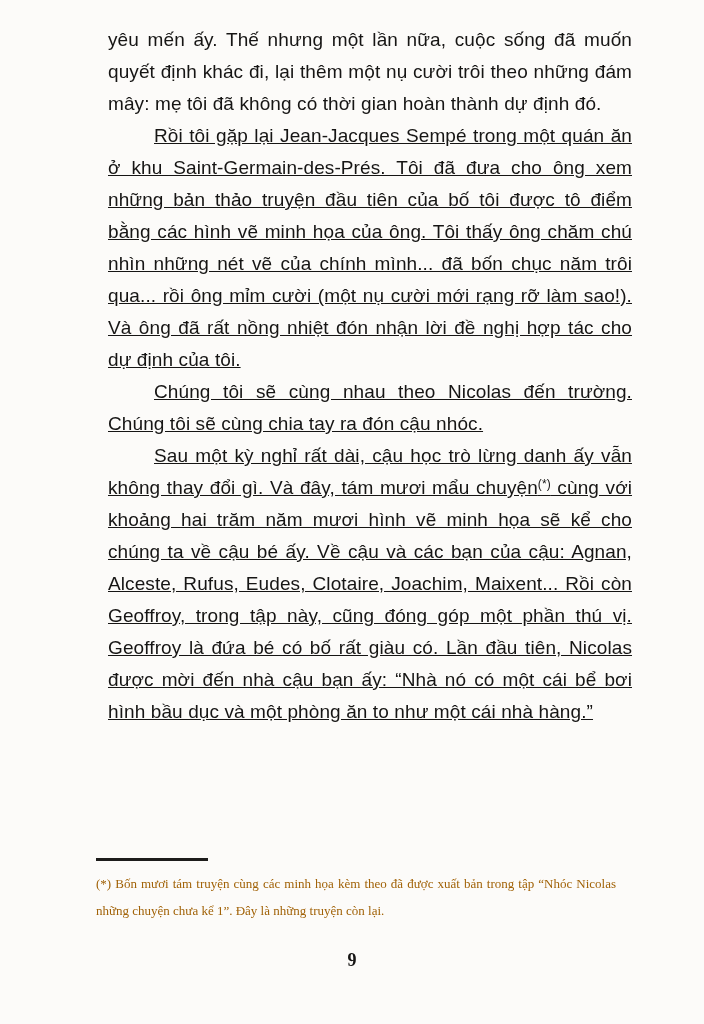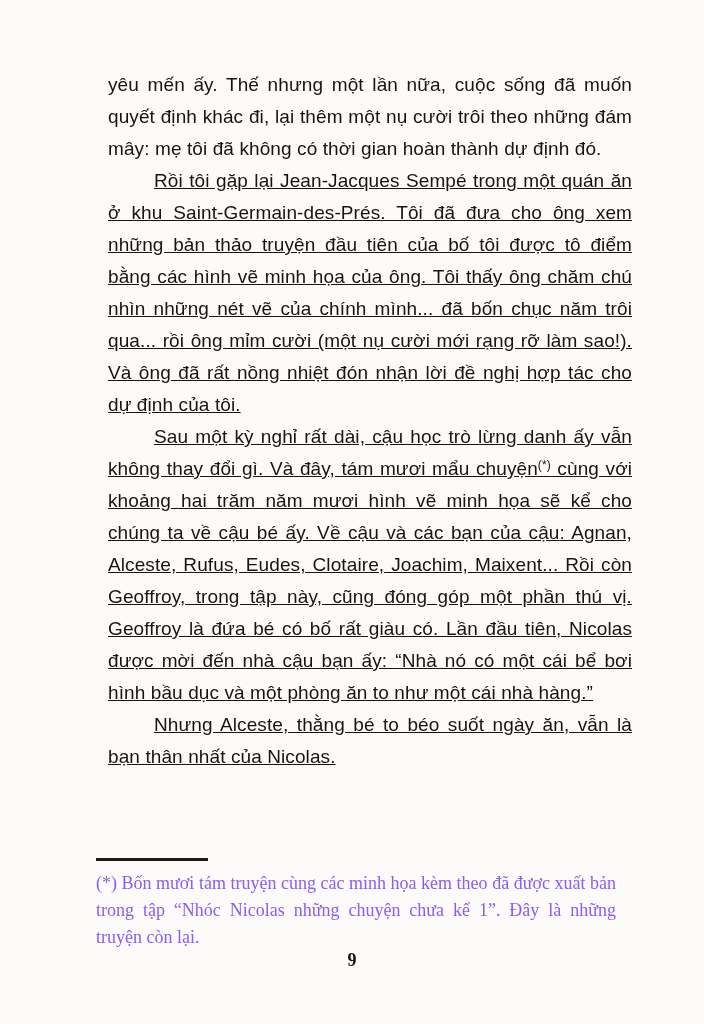--- a/index.html
+++ b/index.html
@@ -18,21 +18,20 @@
   }
   .text-block {
     position: absolute;
     left: 108px;
     top: 24px;
     width: 524px;
     font-size: 19px;
     line-height: 32px;
     text-align: justify;
     letter-spacing: 0.1px;
-    margin-top: 45px;
   }
   .para {
     margin: 0;
   }
   .para.indent {
     text-indent: 46px;
     text-decoration: underline;
   }
   sup.note-marker {
     font-size: 12px;
@@ -46,24 +45,24 @@
     width: 112px;
     height: 3px;
     background: #1d1c1b;
   }
   .footnote {
     position: absolute;
     left: 96px;
     top: 870px;
     width: 520px;
     font-family: "Liberation Serif", "DejaVu Serif", serif;
-    font-size: 18px;
+    font-size: 13px;
     line-height: 27px;
     text-align: justify;
-    color: #8b5cf6;
+    color: #a16207;
   }
   .page-number {
     position: absolute;
     left: 0;
     top: 950px;
     width: 100%;
     text-align: center;
     font-family: "Liberation Serif", "DejaVu Serif", serif;
     font-size: 18px;
     font-weight: bold;
@@ -71,22 +70,22 @@
   }
 </style>
 </head>
 <body>
 
 <div class="page">
 
   <div class="text-block">
     <p class="para">yêu mến ấy. Thế nhưng một lần nữa, cuộc sống đã muốn quyết định khác đi, lại thêm một nụ cười trôi theo những đám mây: mẹ tôi đã không có thời gian hoàn thành dự định đó.</p>
     <p class="para indent">Rồi tôi gặp lại Jean-Jacques Sempé trong một quán ăn ở khu Saint-Germain-des-Prés. Tôi đã đưa cho ông xem những bản thảo truyện đầu tiên của bố tôi được tô điểm bằng các hình vẽ minh họa của ông. Tôi thấy ông chăm chú nhìn những nét vẽ của chính mình... đã bốn chục năm trôi qua... rồi ông mỉm cười (một nụ cười mới rạng rỡ làm sao!). Và ông đã rất nồng nhiệt đón nhận lời đề nghị hợp tác cho dự định của tôi.</p>
+    <p class="para indent">Chúng tôi sẽ cùng nhau theo Nicolas đến trường. Chúng tôi sẽ cùng chia tay ra đón cậu nhóc.</p>
     <p class="para indent"><span>Sau một kỳ nghỉ rất dài, cậu học trò lừng danh ấy vẫn không thay đổi gì. Và đây, tám mươi mẩu chuyện</span><sup class="note-marker">(*)</sup><span> cùng với khoảng hai trăm năm mươi hình vẽ minh họa sẽ kể cho chúng ta về cậu bé ấy. Về cậu và các bạn của cậu: Agnan, Alceste, Rufus, Eudes, Clotaire, Joachim, Maixent... Rồi còn Geoffroy, trong tập này, cũng đóng góp một phần thú vị. Geoffroy là đứa bé có bố rất giàu có. Lần đầu tiên, Nicolas được mời đến nhà cậu bạn ấy: “Nhà nó có một cái bể bơi hình bầu dục và một phòng ăn to như một cái nhà hàng.”</span></p>
-    <p class="para indent">Nhưng Alceste, thằng bé to béo suốt ngày ăn, vẫn là bạn thân nhất của Nicolas.</p>
   </div>
 
   <div class="footnote-rule"></div>
 
   <div class="footnote">(*) Bốn mươi tám truyện cùng các minh họa kèm theo đã được xuất bản trong tập “Nhóc Nicolas những chuyện chưa kể 1”. Đây là những truyện còn lại.</div>
 
   <div class="page-number">9</div>
 
 </div>
 

